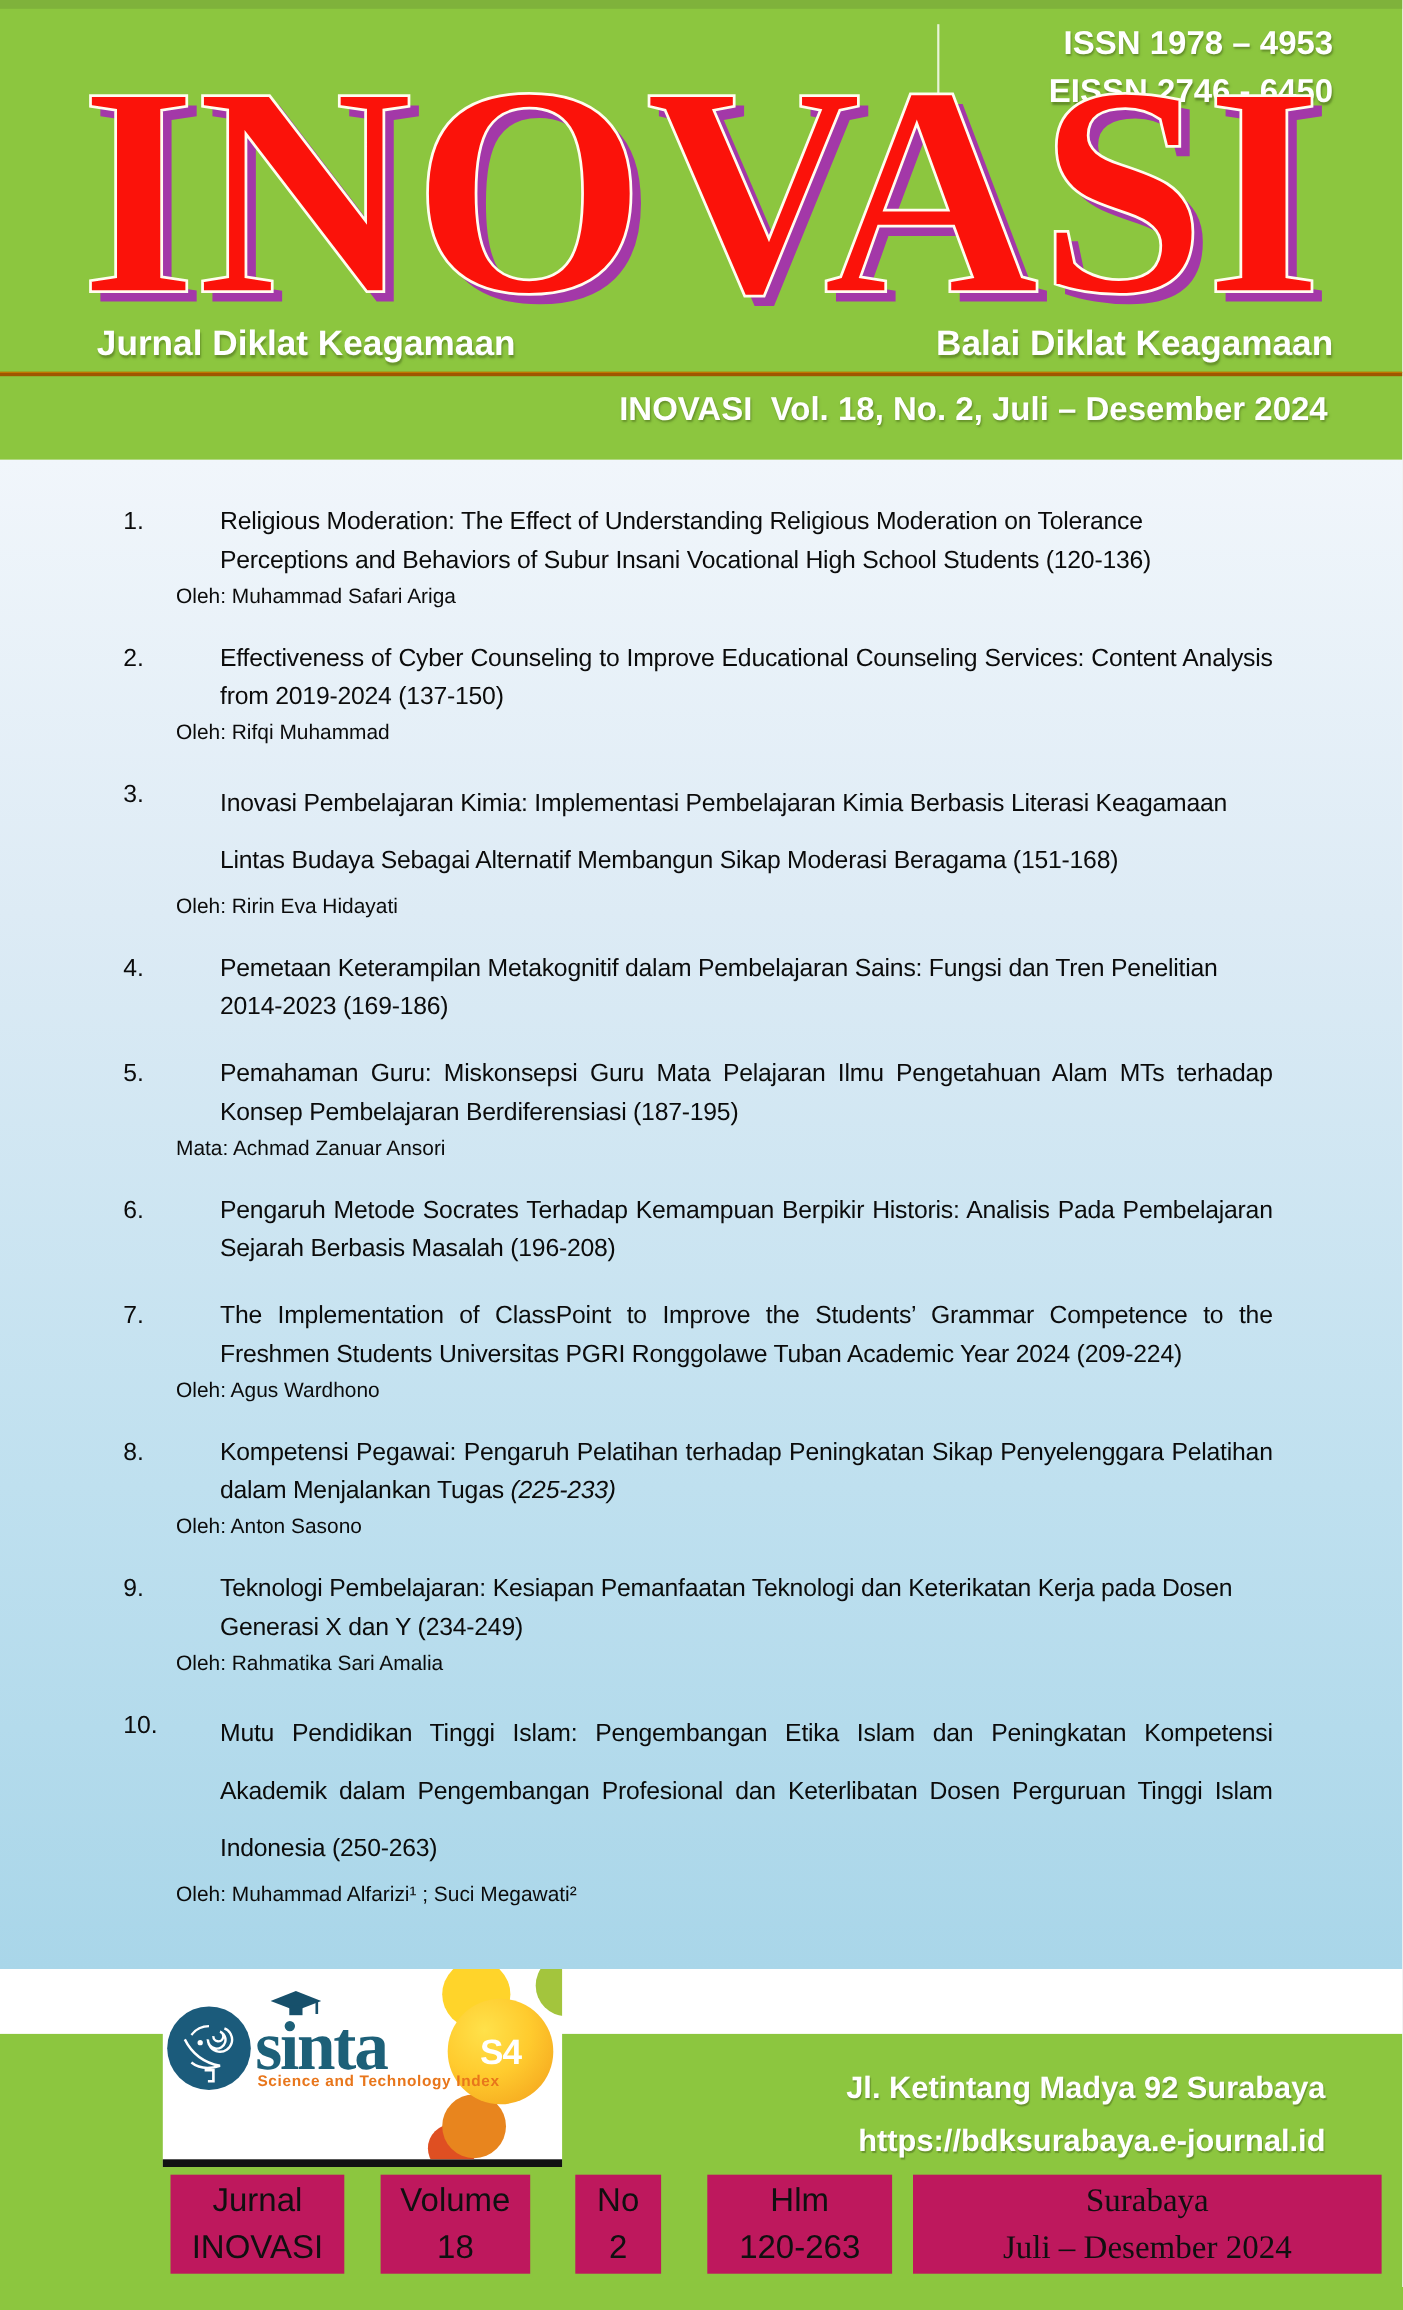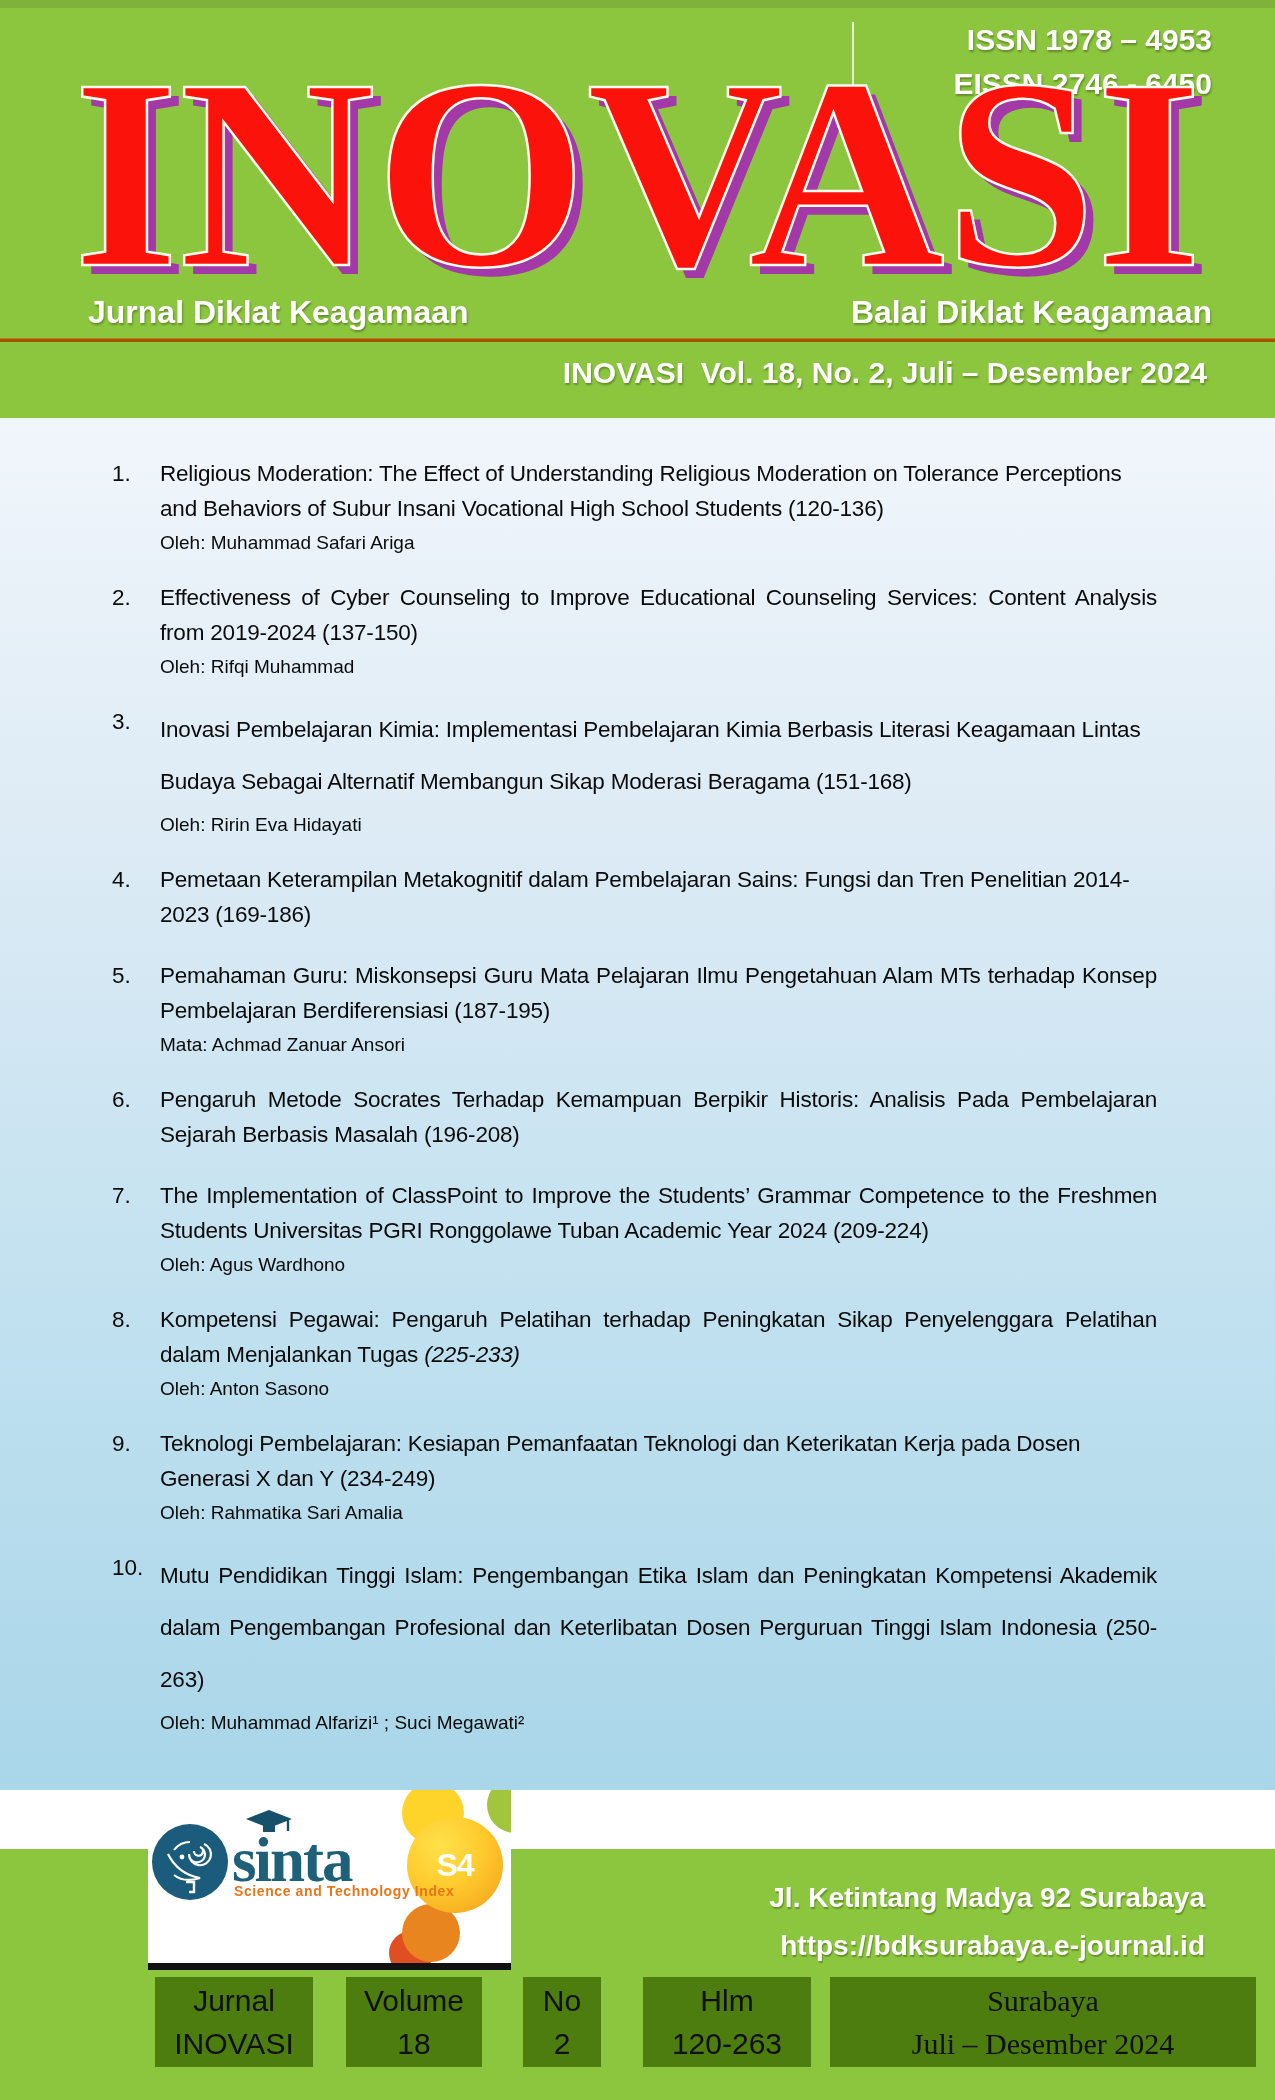--- a/index.html
+++ b/index.html
@@ -22,21 +22,21 @@
   .divider{position:absolute;top:338px;left:0;width:100%;height:3px;background:#9E5600;border-top:1px solid #C27A00;}
   .vol-row{position:absolute;top:356px;right:68px;color:#fff;font-weight:bold;font-size:30px;
            text-shadow:1px 2px 2px rgba(70,100,25,.55);}
 
   
   .content{position:absolute;top:418px;left:0;width:100%;height:1372px;box-sizing:border-box;
            padding:38px 118px 0 160px;overflow:hidden;
            background:linear-gradient(180deg,#F1F6FB 0%,#DDEBF5 30%,#BFE0EF 68%,#A9D6E9 100%);}
   .toc-item{position:relative;margin-bottom:26px;color:#0B0B0B;}
   .toc-num{position:absolute;left:-48px;top:0;width:46px;font-size:22.5px;line-height:35px;}
-  .toc-title{font-size:22.5px;line-height:35px;letter-spacing:-0.2px;}
+  .toc-title{font-size:22.5px;line-height:35px;letter-spacing:-0.2px;margin-left:40px;}
   .toc-item.justify .toc-title{text-align:justify;}
   .toc-item.loose .toc-title{line-height:52px;}
   .toc-author{margin-top:6px;font-size:19px;}
 
   
   .white-band{position:absolute;top:1790px;left:0;width:100%;height:59px;background:#ffffff;}
   .footer-band{position:absolute;top:1849px;left:0;width:100%;height:251px;background:#8CC63F;}
 
   .sinta-card{position:absolute;left:148px;top:1790px;width:363px;height:173px;background:#ffffff;
               border-bottom:7px solid #121212;overflow:hidden;z-index:3;}
@@ -52,21 +52,21 @@
                 background:#1B5B7B;z-index:5;}
   .sinta-brand{position:absolute;left:84px;top:39px;z-index:5;font-family:"Liberation Serif",serif;
                font-weight:bold;font-size:63px;line-height:1;color:#1D6078;letter-spacing:-2px;}
   .sinta-cap{position:absolute;left:98px;top:20px;z-index:6;}
   .sinta-tagline{position:absolute;left:86px;top:93px;z-index:5;color:#E8761B;font-weight:bold;
                  font-size:14px;letter-spacing:0.6px;white-space:nowrap;}
 
   .address{position:absolute;top:1874px;right:70px;z-index:4;text-align:right;color:#fff;font-weight:bold;
            font-size:28px;line-height:48px;text-shadow:1px 2px 1px rgba(70,100,25,.5);}
 
-  .info-box{position:absolute;top:1977px;height:90px;background:#4d7c0f;color:#101010;z-index:4;
+  .info-box{position:absolute;top:1977px;height:90px;background:#be185d;color:#101010;z-index:4;
             text-align:center;font-size:30px;line-height:43px;padding-top:2px;box-sizing:border-box;}
   .ib1{left:155px;width:158px;}
   .ib2{left:346px;width:136px;}
   .ib3{left:523px;width:78px;}
   .ib4{left:643px;width:168px;}
   .ib5{left:830px;width:426px;font-family:Liberation Serif, serif;}
 </style>
 </head>
 <body>
 

